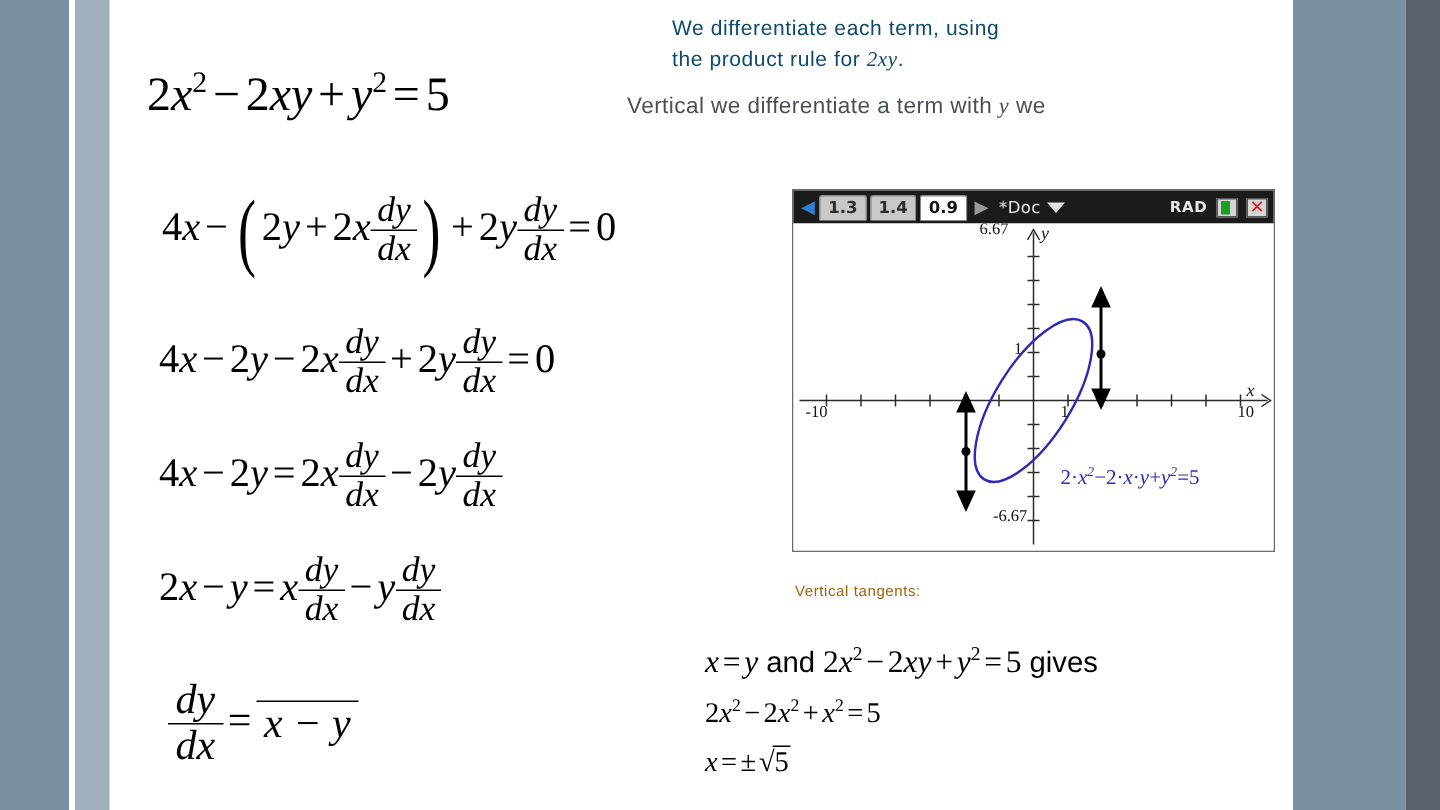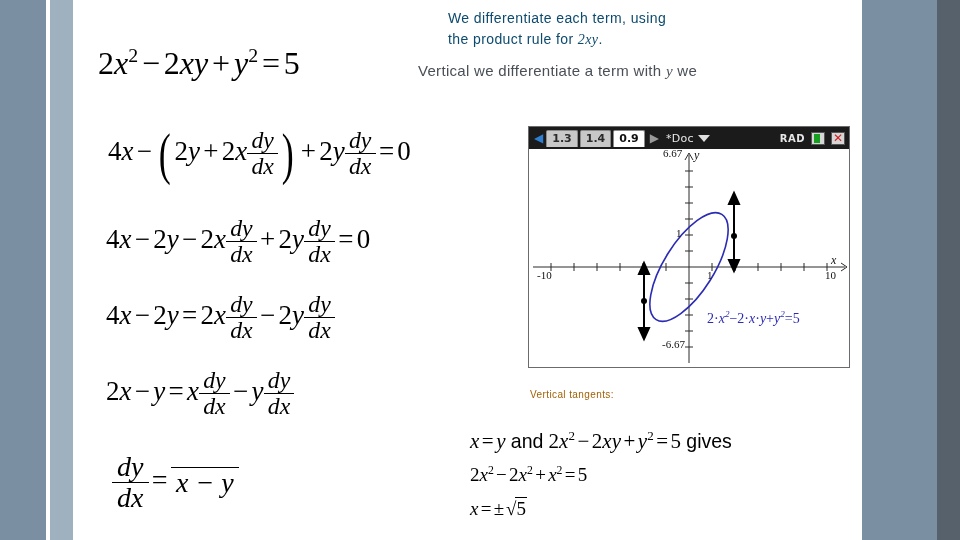--- a/index.html
+++ b/index.html
@@ -209,21 +209,21 @@
       <g stroke="#000" stroke-width="2" fill="#000">
         <line x1="115" y1="118" x2="115" y2="186"></line>
         <path d="M110,125 L115,114 L120,125 Z"></path>
         <path d="M110,179 L115,190 L120,179 Z"></path>
       </g>
     </svg>
 
     <span class="tpoint" style="left:202px;top:84px;"></span>
     <span class="tpoint" style="left:112px;top:149px;"></span>
 
-    <span class="glabel" style="left:134px;top:-2px;">6.67</span>
+    <span class="glabel" style="left:124px;top:-2px;">6.67</span>
     <span class="gaxlabel" style="left:165px;top:-1px;">y</span>
     <span class="glabel" style="left:133px;top:189px;">-6.67</span>
     <span class="glabel" style="left:8px;top:120px;">-10</span>
     <span class="glabel" style="left:296px;top:120px;">10</span>
     <span class="gaxlabel" style="left:302px;top:104px;">x</span>
     <span class="glabel" style="left:147px;top:78px;">1</span>
     <span class="glabel" style="left:178px;top:120px;">1</span>
 
     <div id="eq-annot">
       2·<i>x</i><sup>2</sup>−2·<i>x</i>·<i>y</i>+<i>y</i><sup>2</sup>=5

